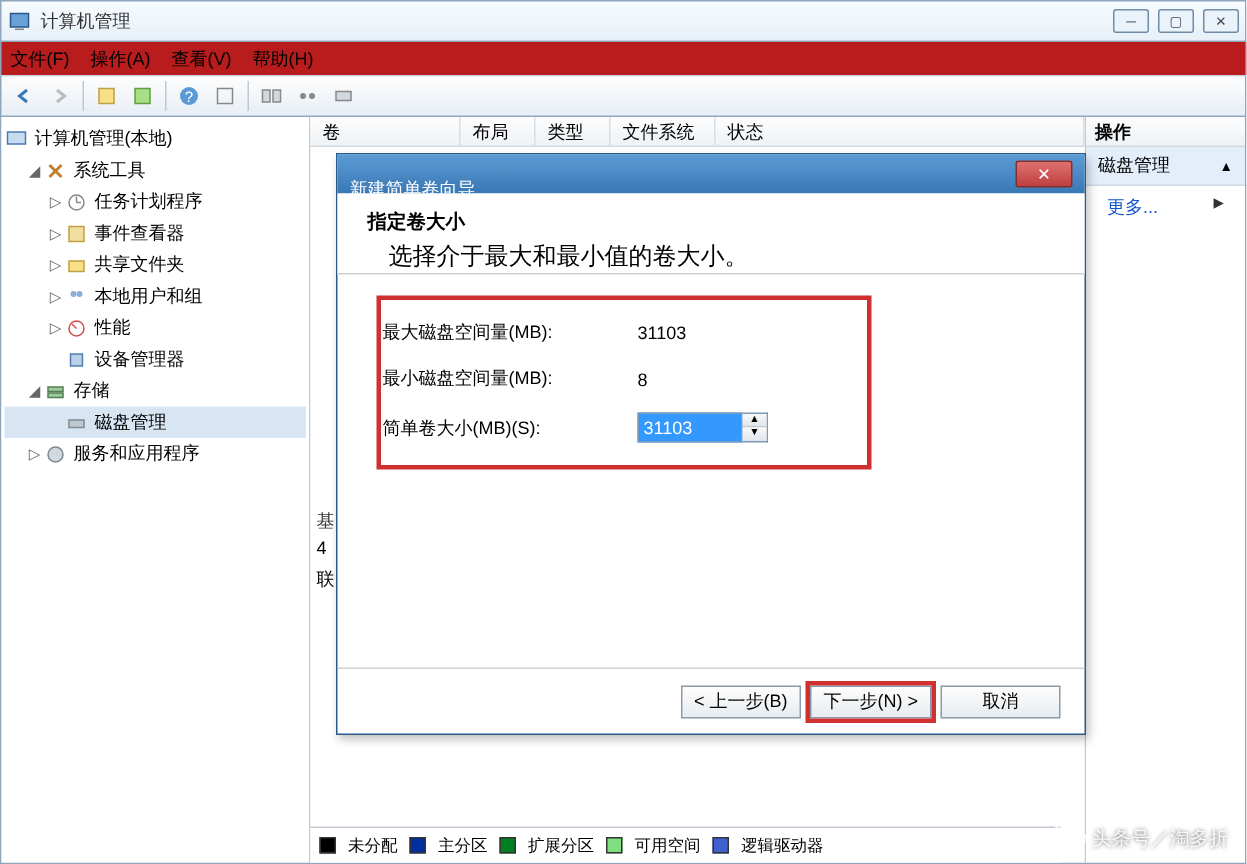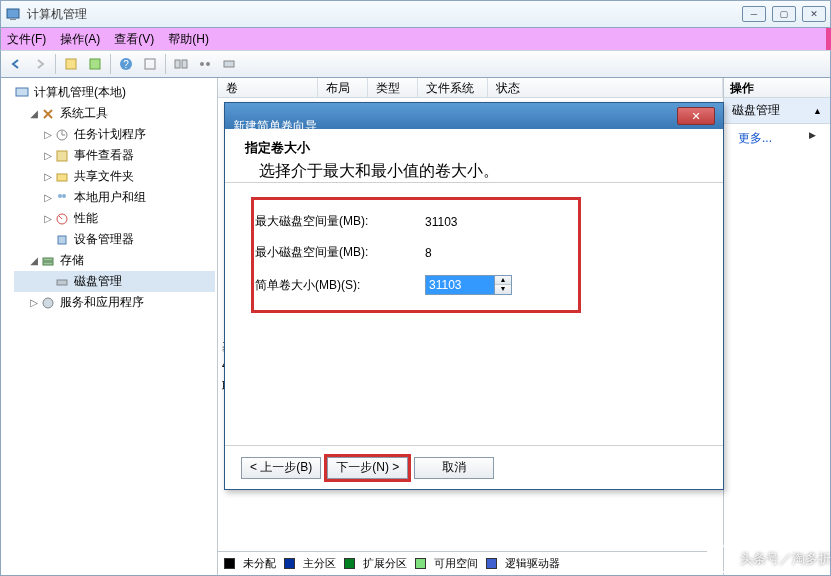--- a/index.html
+++ b/index.html
@@ -6,33 +6,33 @@
 body { width: 831px; height: 576px; background: #fff; position: relative; overflow: hidden; }
 
 
 .titlebar { height: 28px; background: linear-gradient(#f7fbfe, #e6f0f8); border: 1px solid #8ea6bd; display: flex; align-items: center; padding: 0 4px; }
 .titlebar .icon { width: 16px; height: 16px; margin-right: 6px; }
 .titlebar .title { font-size: 12px; color: #333; flex: 1; }
 .win-btns { display: flex; gap: 6px; }
 .win-btn { width: 24px; height: 16px; border: 1px solid #6f8da8; border-radius: 2px; background: #eaf2fa; display: flex; align-items: center; justify-content: center; font-size: 9px; color: #445; cursor: pointer; }
 
 
-.menubar { height: 22px; background: #f0abfc; border-left: 1px solid #8ea6bd; border-right: 5px solid #ec4899; display: flex; align-items: center; padding: 0 6px; font-size: 12px; gap: 14px; }
+.menubar { height: 22px; background: #b91c1c; border-left: 1px solid #8ea6bd; border-right: 1px solid #ec4899; display: flex; align-items: center; padding: 0 6px; font-size: 12px; gap: 14px; }
 .menubar span { cursor: pointer; }
 
 
 .toolbar { height: 28px; background: linear-gradient(#fdfdfd, #e8eef5); border: 1px solid #8ea6bd; border-top: 1px solid #c8d4e0; display: flex; align-items: center; padding: 0 4px; gap: 2px; }
 .tool-btn { width: 22px; height: 22px; display: flex; align-items: center; justify-content: center; border: 1px solid transparent; }
 .tool-sep { width: 1px; height: 20px; background: #c0c8d0; margin: 0 2px; }
 
 
 .main { display: flex; height: 498px; border-left: 1px solid #8ea6bd; border-right: 1px solid #8ea6bd; border-bottom: 1px solid #8ea6bd; }
 
 
-.tree-panel { width: 206px; border-right: 1px solid #c0c8d0; background: #fff; font-size: 12px; padding: 4px 2px; overflow: hidden; margin-left: 11px; }
+.tree-panel { width: 206px; border-right: 1px solid #c0c8d0; background: #fff; font-size: 12px; padding: 4px 2px; overflow: hidden; }
 .tree-item { display: flex; align-items: center; padding: 2px 0; white-space: nowrap; }
 .tree-icon { width: 16px; height: 16px; margin-right: 4px; display: inline-flex; align-items: center; justify-content: center; }
 .tree-arrow { width: 12px; display: inline-block; text-align: center; font-size: 10px; color: #666; }
 .tree-item.selected { background: #d8e6f3; }
 .indent1 { padding-left: 14px; }
 .indent2 { padding-left: 28px; }
 
 
 .center-panel { flex: 1; background: #fff; display: flex; flex-direction: column; position: relative; }
 .column-headers { height: 20px; background: linear-gradient(#fdfdfd, #eef2f6); border-bottom: 1px solid #d0d8e0; display: flex; font-size: 12px; }
@@ -61,26 +61,26 @@
 .red-box { border: 3px solid #d03030; position: absolute; left: 26px; top: 14px; width: 330px; height: 116px; }
 .field-row { display: flex; align-items: center; margin-bottom: 14px; font-size: 12px; }
 .field-label { width: 170px; }
 .field-value { width: 100px; }
 .spinner { display: flex; }
 .spinner input { width: 70px; height: 20px; border: 1px solid #7a9ab8; padding: 1px 3px; font-size: 12px; background: #fff; }
 .spinner input.selected { background: #3399ff; color: #fff; }
 .spinner-btns { display: flex; flex-direction: column; border: 1px solid #7a9ab8; border-left: none; }
 .spinner-btn { width: 16px; height: 9px; background: linear-gradient(#f8f8f8, #e0e6ee); font-size: 7px; text-align: center; line-height: 8px; cursor: pointer; border-bottom: 1px solid #c0c8d0; }
 .spinner-btn:last-child { border-bottom: none; }
-.wiz-footer { height: 44px; border-top: 1px solid #d0d0d0; display: flex; align-items: center; justify-content: flex-start; padding: 14px 16px; gap: 6px; }
+.wiz-footer { height: 44px; border-top: 1px solid #d0d0d0; display: flex; align-items: center; justify-content: flex-end; padding: 14px 16px; gap: 6px; }
 .wiz-btn { height: 22px; min-width: 80px; border: 1px solid #8a9aaa; background: linear-gradient(#fdfdfd, #e8ecf0); font-size: 12px; cursor: pointer; padding: 0 8px; }
 .wiz-btn.highlighted { outline: 3px solid #d03030; }
 
 
-.watermark { position: absolute; right: 0; bottom: 6px; font-size: 13px; color: rgba(255,255,255,0.85); text-shadow: 0 0 3px rgba(0,0,0,0.6); display: flex; align-items: center; gap: 6px; }
+.watermark { position: absolute; right: 12px; bottom: 6px; font-size: 13px; color: rgba(255,255,255,0.85); text-shadow: 0 0 3px rgba(0,0,0,0.6); display: flex; align-items: center; gap: 6px; }
 .watermark .logo { width: 22px; height: 22px; border: 2px solid rgba(255,255,255,0.7); border-radius: 4px; transform: rotate(45deg); }
 </style>
 </head>
 <body>
 
 <div class="titlebar">
   <span class="icon">
     <svg width="16" height="16">
         <rect x="2" y="3" width="12" height="9" fill="#6aa0d8" stroke="#2a5a8a"></rect>
         <rect x="5" y="13" width="6" height="1" fill="#888"></rect>

